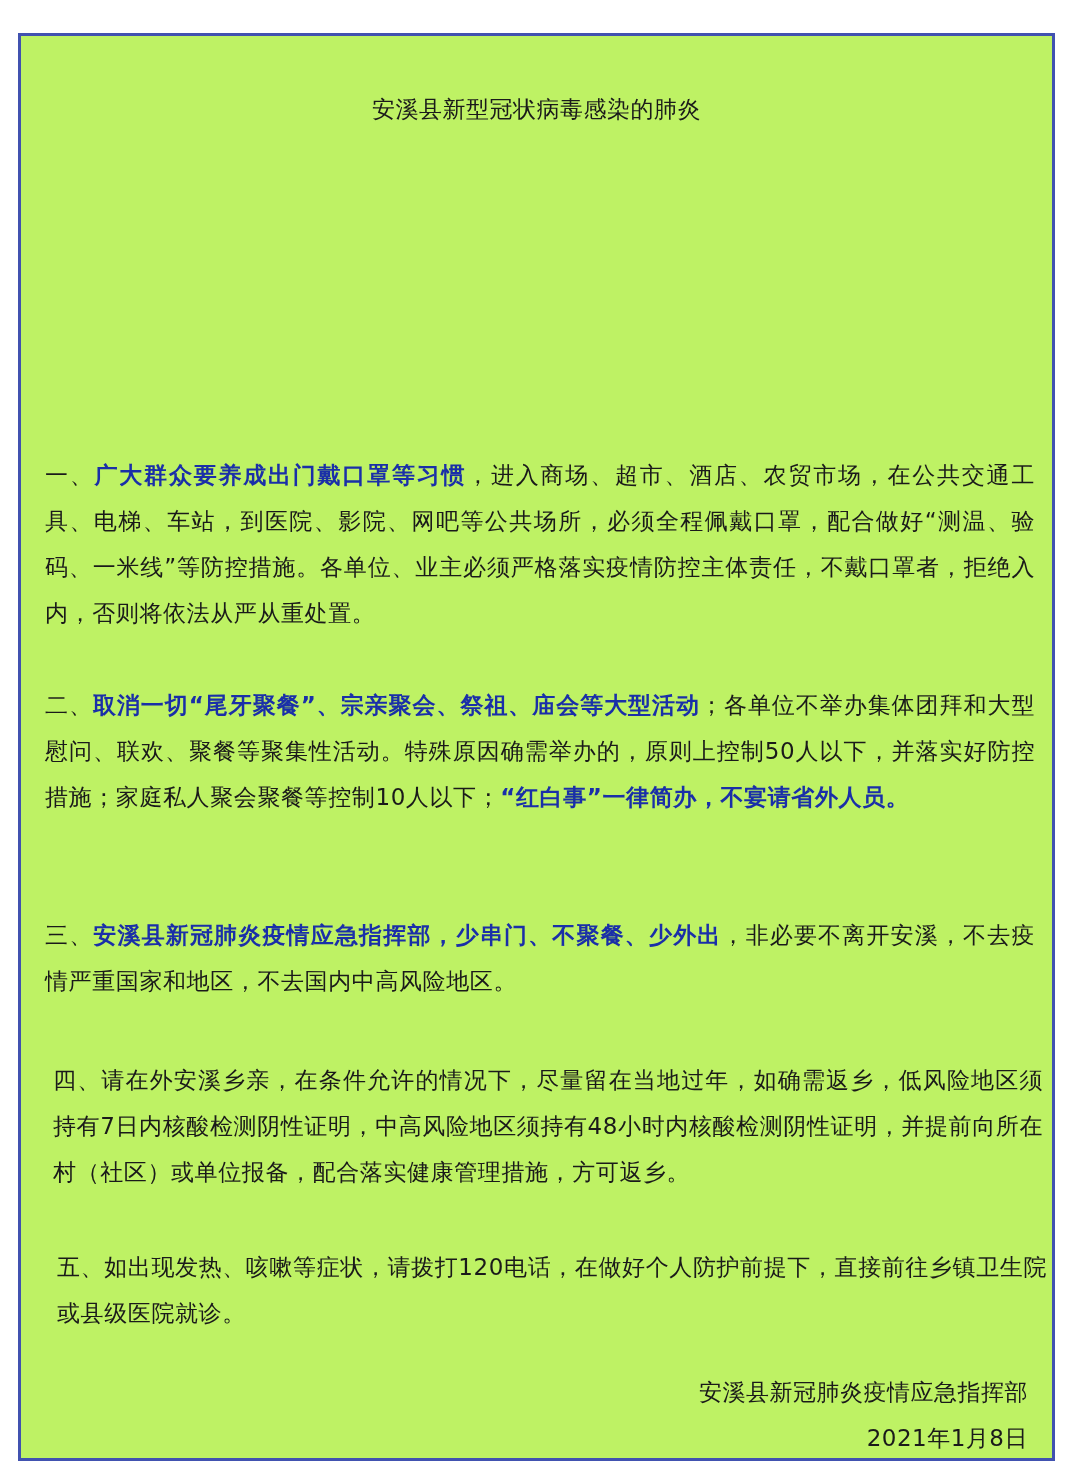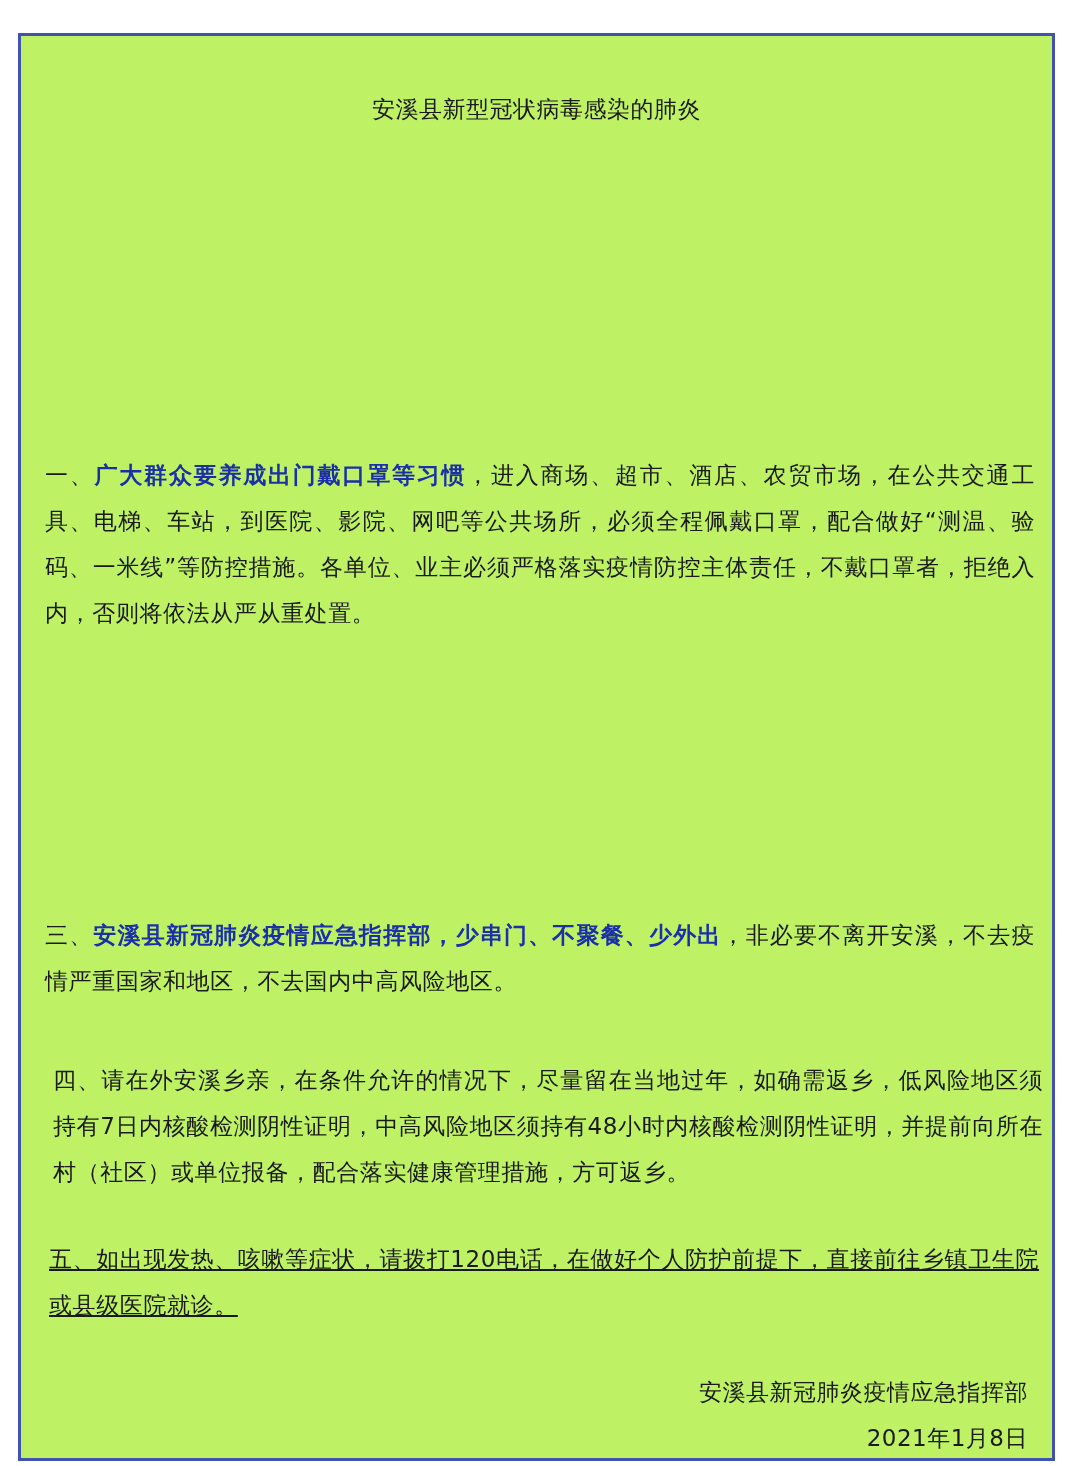--- a/index.html
+++ b/index.html
@@ -78,29 +78,32 @@
 
   <div class="title-block">
     <span class="title-line">安溪县新型冠状病毒感染的肺炎</span>
   </div>
 
 
   <p class="body-text" id="item1" style="margin:0;">
     <span>一、</span><span class="hl">广大群众要养成出门戴口罩等习惯</span><span>，进入商场、超市、酒店、农贸市场，在公共交通工具、电梯、车站，到医院、影院、网吧等公共场所，必须全程佩戴口罩，配合做好“测温、验码、一米线”等防控措施。各单位、业主必须严格落实疫情防控主体责任，不戴口罩者，拒绝入内，否则将依法从严从重处置。</span>
   </p>
 
+  <p class="body-text" id="item2" style="margin:0;">
+    <span>二、</span><span class="hl">取消一切“尾牙聚餐”、宗亲聚会、祭祖、庙会等大型活动</span><span>；各单位不举办集体团拜和大型慰问、联欢、聚餐等聚集性活动。特殊原因确需举办的，原则上控制50人以下，并落实好防控措施；家庭私人聚会聚餐等控制10人以下；</span><span class="hl">“红白事”一律简办，不宴请省外人员。</span>
+  </p>
 
   <p class="body-text" id="item3" style="margin:0;">
     <span>三、</span><span class="hl">安溪县新冠肺炎疫情应急指挥部，少串门、不聚餐、少外出</span><span>，非必要不离开安溪，不去疫情严重国家和地区，不去国内中高风险地区。</span>
   </p>
 
   <p class="body-text" id="item4" style="margin:8px;">
     <span>四、</span><span>请在外安溪乡亲，在条件允许的情况下，尽量留在当地过年，如确需返乡，低风险地区须持有7日内核酸检测阴性证明，中高风险地区须持有48小时内核酸检测阴性证明，并提前向所在村（社区）或单位报备，配合落实健康管理措施，方可返乡。</span>
   </p>
 
-  <p class="body-text" id="item5" style="margin:4px;text-decoration:underline;">
+  <p class="body-text" id="item5" style="margin:12px;">
     <span>五、</span><span>如出现发热、咳嗽等症状，请拨打120电话，在做好个人防护前提下，直接前往乡镇卫生院或县级医院就诊。</span>
   </p>
 
   <div class="signature" id="sig-org">安溪县新冠肺炎疫情应急指挥部</div>
   <div class="signature" id="sig-date">2021年1月8日</div>
 
 </div>
 
 </body></html>

